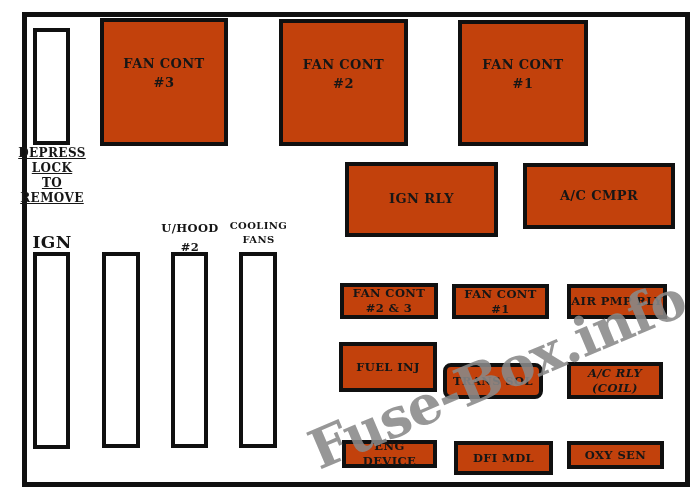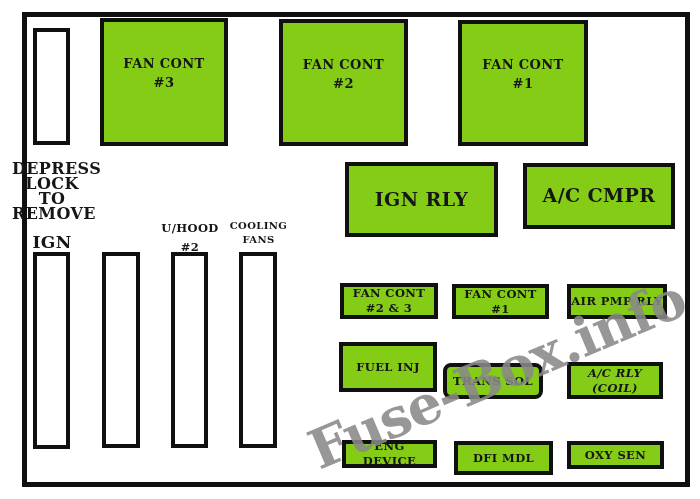--- a/index.html
+++ b/index.html
@@ -16,31 +16,31 @@
   
   .panel {
     position: absolute; left: 22px; top: 12px;
     width: 668px; height: 475px;
     border: 5px solid #101010; background: #ffffff;
   }
   
   .box {
     position: absolute;
     border: 4px solid #101010;
-    background: #84cc16;
+    background: #c2410c;
     display: flex; align-items: center; justify-content: center;
     text-align: center;
   }
   .box .lbl {
     font-weight: bold; color: #161616;
     white-space: pre-line; line-height: 1.45;
     letter-spacing: 0.4px;
   }
   .big .lbl { font-size: 13px; }
-  .relay .lbl { font-size: 19px; }
+  .relay .lbl { font-size: 13px; }
   .small .lbl { font-size: 11.5px; line-height: 1.3; }
   
   #fan3 { left: 100px; top: 18px;  width: 128px; height: 128px; }
   #fan2 { left: 279px; top: 19px;  width: 129px; height: 127px; }
   #fan1 { left: 458px; top: 20px;  width: 130px; height: 126px; }
   #fan3 .lbl, #fan2 .lbl, #fan1 .lbl { position: relative; top: -8px; }
   
   #ignrly { left: 345px; top: 162px; width: 153px; height: 75px; }
   #accmpr { left: 523px; top: 163px; width: 152px; height: 66px; }
   
@@ -50,21 +50,21 @@
   #slot-a { left: 33px;  top: 252px; width: 37px; height: 197px; }
   #slot-b { left: 102px; top: 252px; width: 38px; height: 196px; }
   #slot-c { left: 171px; top: 252px; width: 37px; height: 196px; }
   #slot-d { left: 239px; top: 252px; width: 38px; height: 196px; }
   
   .free-lbl {
     position: absolute; text-align: center;
     font-weight: bold; color: #161616;
     white-space: pre-line; letter-spacing: 0.4px;
   }
-  #lbl-depress { left: 12px;  top: 161px; width: 80px; font-size: 16px; line-height: 15px; }
+  #lbl-depress { left: 12px;  top: 146px; width: 80px; font-size: 12px; line-height: 15px; text-decoration: underline; }
   #lbl-ignsw   { left: 16px;  top: 232px; width: 72px; font-size: 17px; }
   #lbl-uhood   { left: 154px; top: 219px; width: 72px; font-size: 11.5px; line-height: 19px; }
   #lbl-cooling { left: 221px; top: 219px; width: 75px; font-size: 10px; line-height: 14px; }
   
   #g-r0c0 { left: 340px; top: 283px; width: 98px;  height: 36px; }
   #g-r0c1 { left: 452px; top: 284px; width: 97px;  height: 35px; }
   #g-r0c2 { left: 567px; top: 284px; width: 100px; height: 35px; }
   #g-r1c0 { left: 339px; top: 342px; width: 98px;  height: 50px; }
   #g-r1c1 { left: 443px; top: 363px; width: 100px;  height: 36px; border-radius: 8px; }
   #g-r1c2 { left: 567px; top: 362px; width: 96px;  height: 37px; font-style: italic; }

